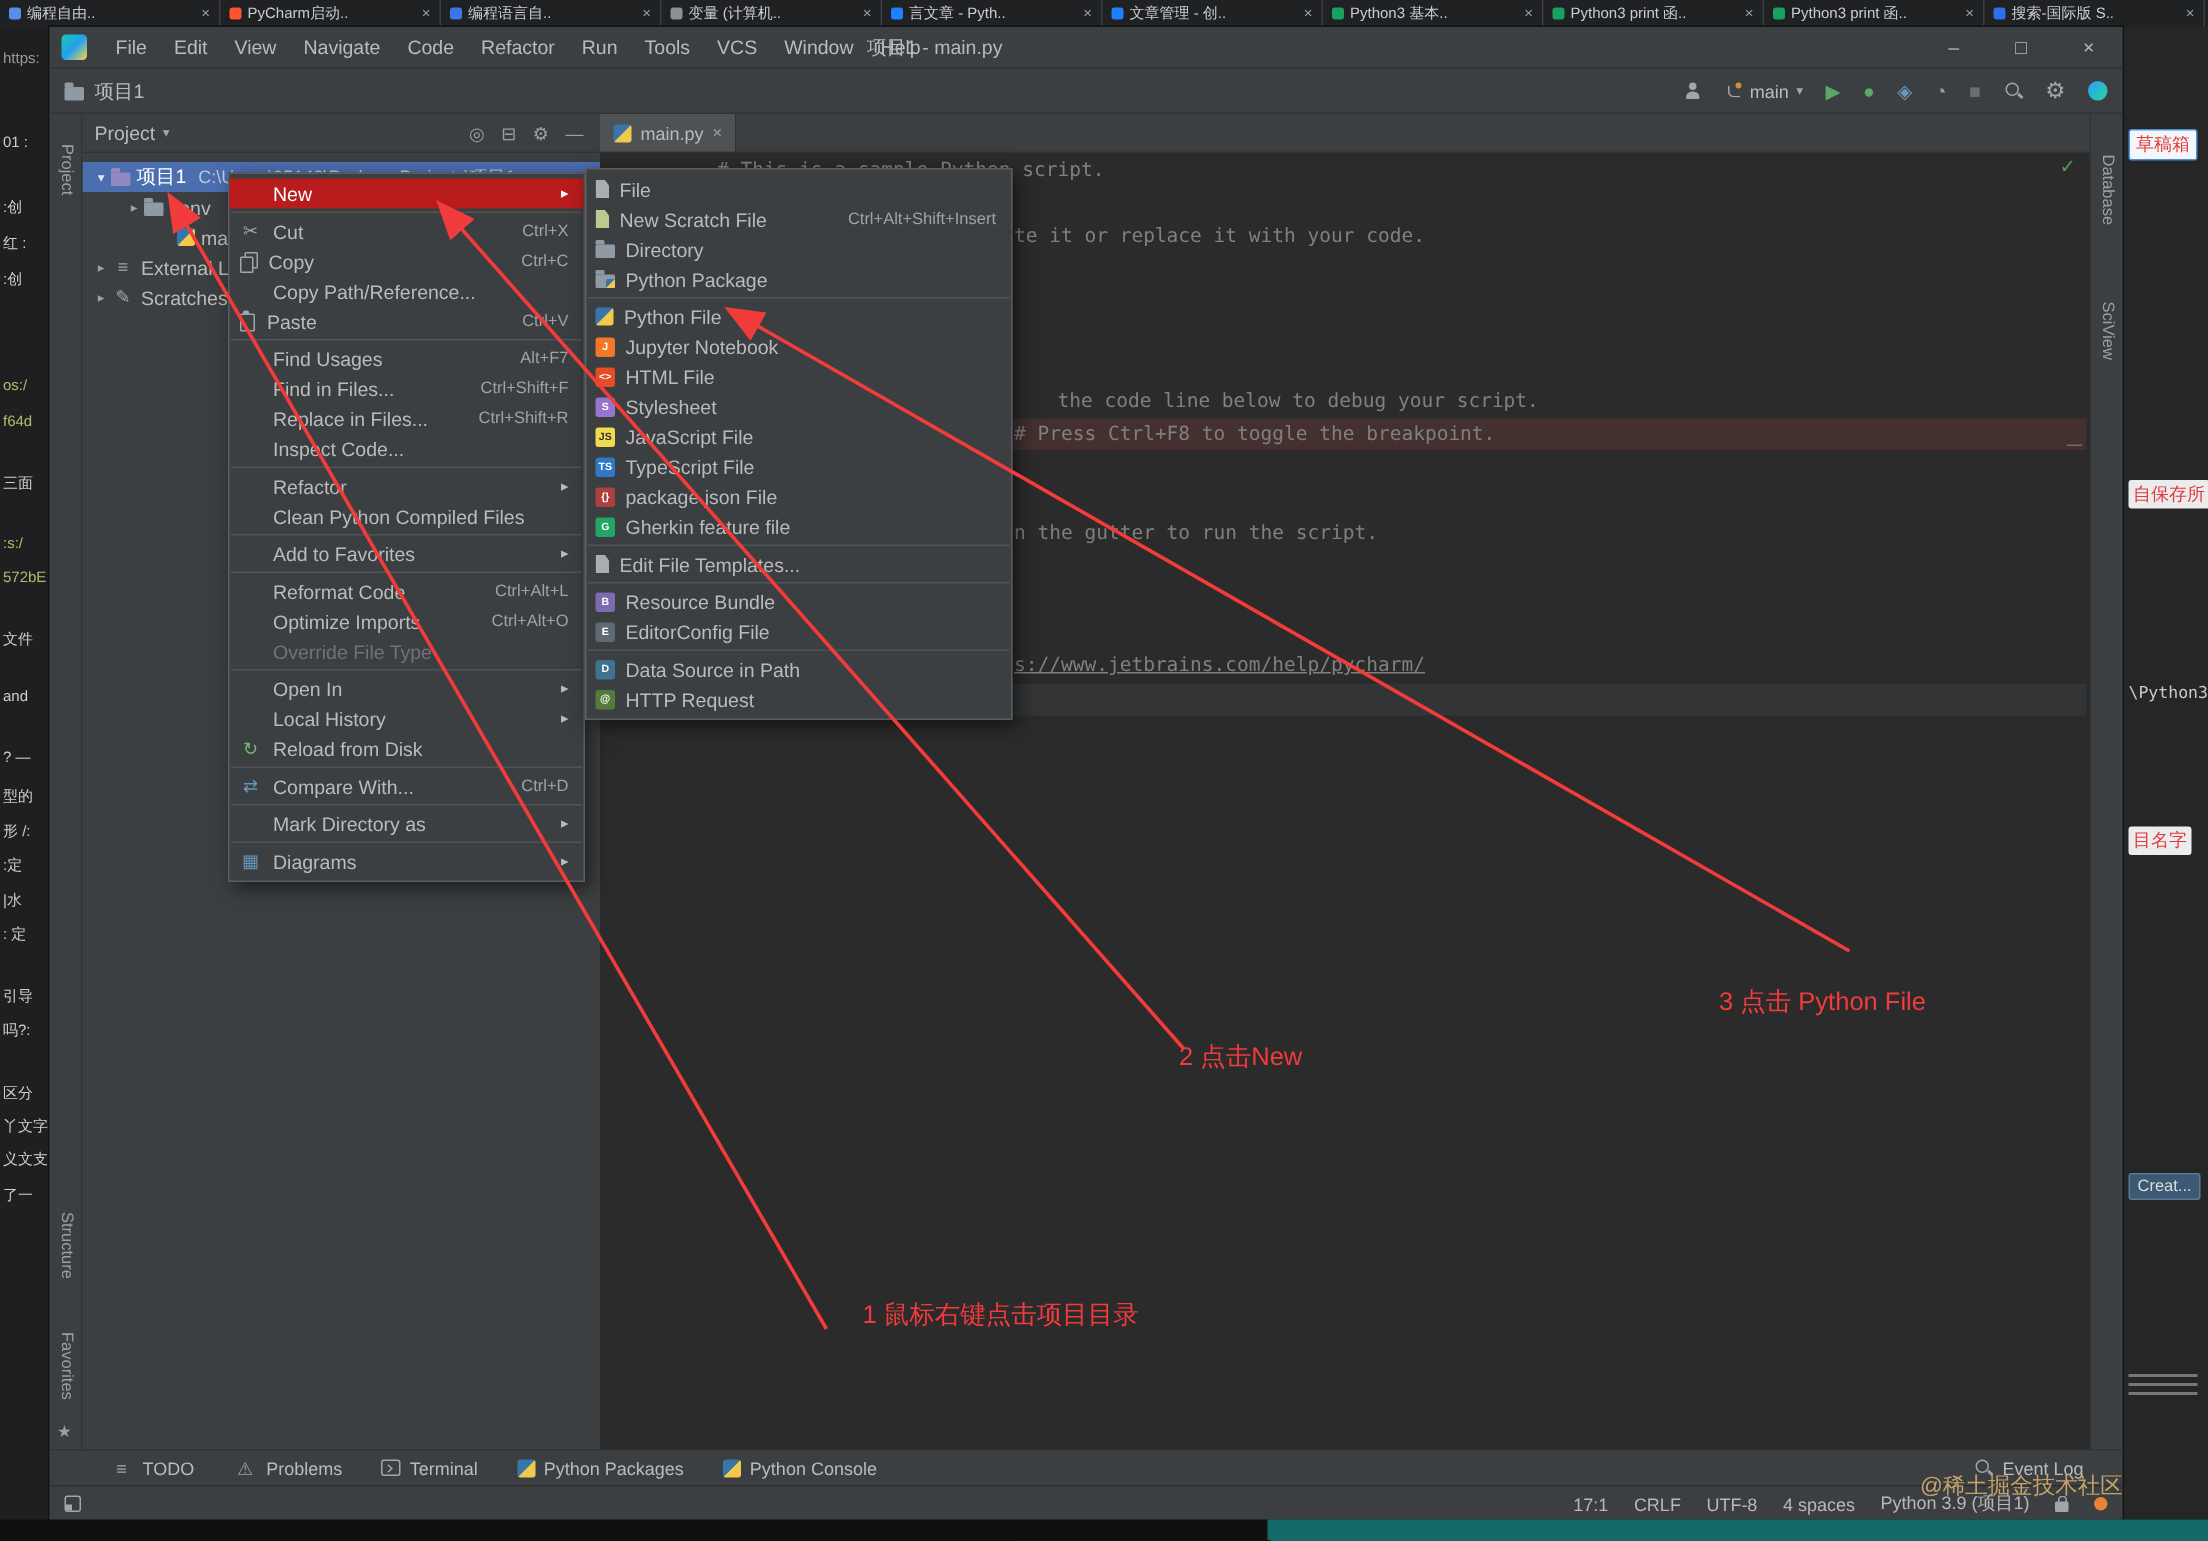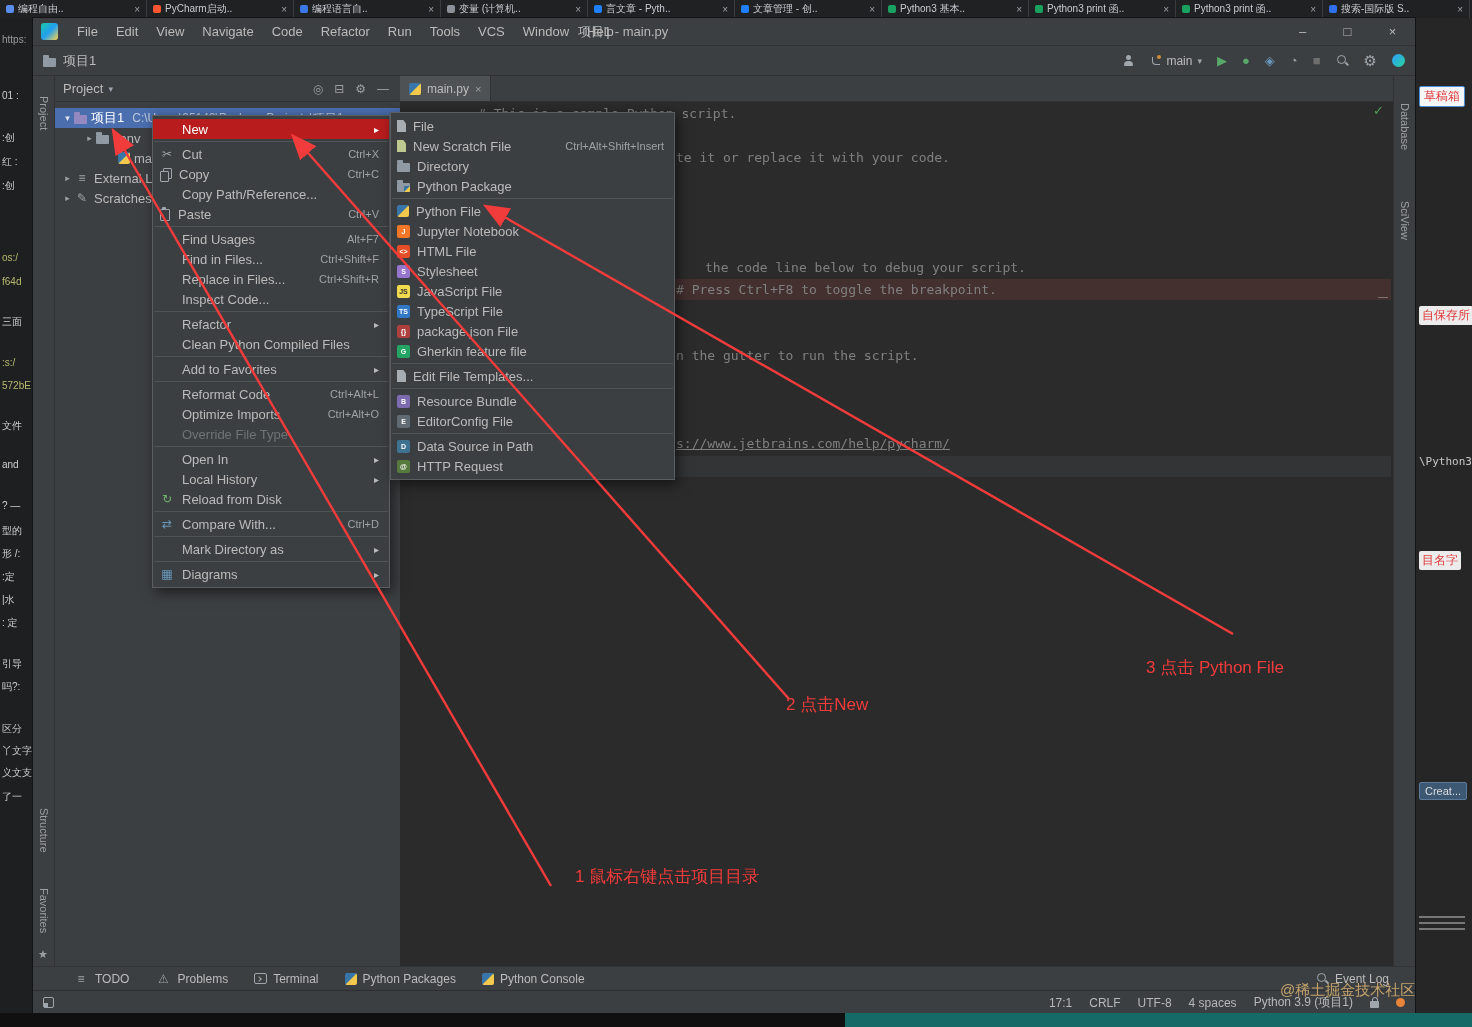--- a/index.html
+++ b/index.html
@@ -222,21 +222,21 @@
       <span style="top: 598px; color: rgb(207, 207, 207);">: 定</span>
       <span style="top: 639px; color: rgb(207, 207, 207);">引导</span>
       <span style="top: 662px; color: rgb(207, 207, 207);">吗?:</span>
       <span style="top: 704px; color: rgb(207, 207, 207);">区分</span>
       <span style="top: 726px; color: rgb(207, 207, 207);">丫文字</span>
       <span style="top: 748px; color: rgb(207, 207, 207);">义文支</span>
       <span style="top: 772px; color: rgb(207, 207, 207);">了一</span>
     </div>
   <div id="right-frags">
       <span class="rf rs-btn" style="top: 68px;">草稿箱</span>
-      <span class="rf rs-red" style="top: 288px;">自保存所</span>
+      <span class="rf rs-red" style="top: 302px;">自保存所</span>
       <span class="rf rs-path" style="top: 437px;">\Python39\</span>
       <span class="rf rs-red" style="top: 533px;">目名字</span>
       <span class="rf rs-darkbtn" style="top: 764px;">Creat...</span>
       <span class="rf rs-scroll" style="top: 898px;"></span>
     </div>
 
   <div class="pcwin">
 
     <div class="titlebar">
       <span class="pclogo-ic"></span>

